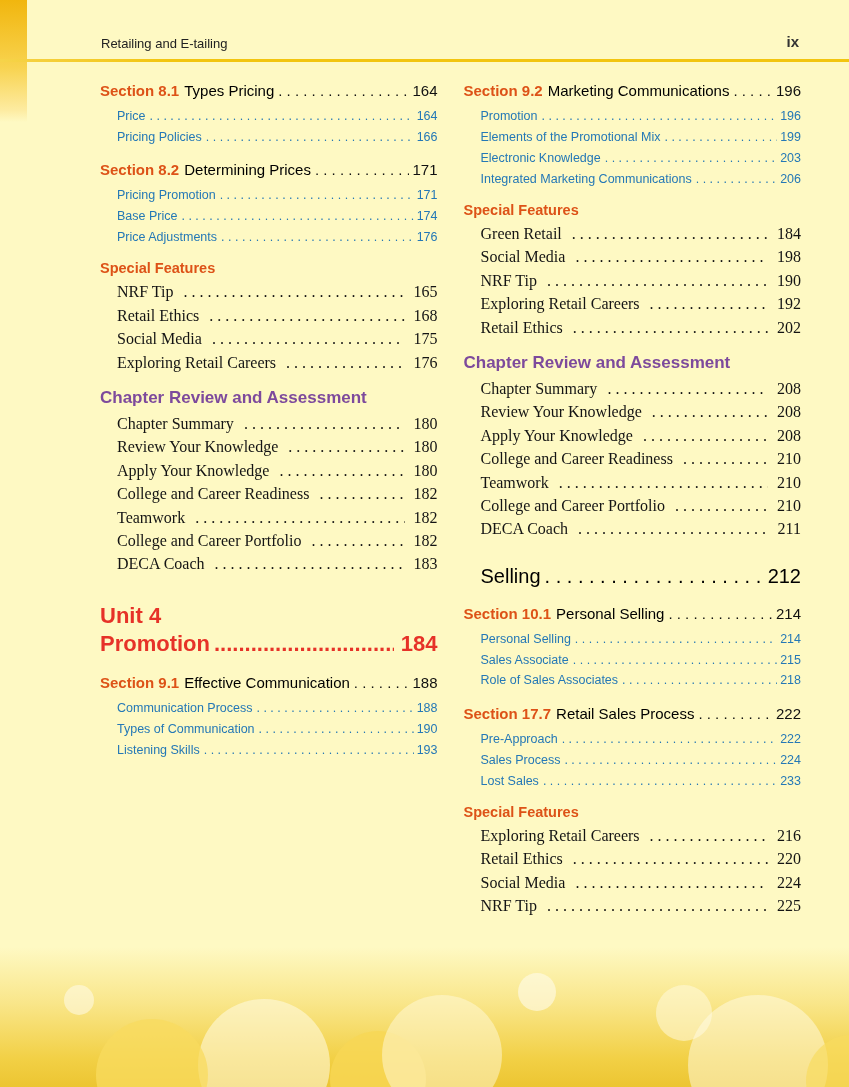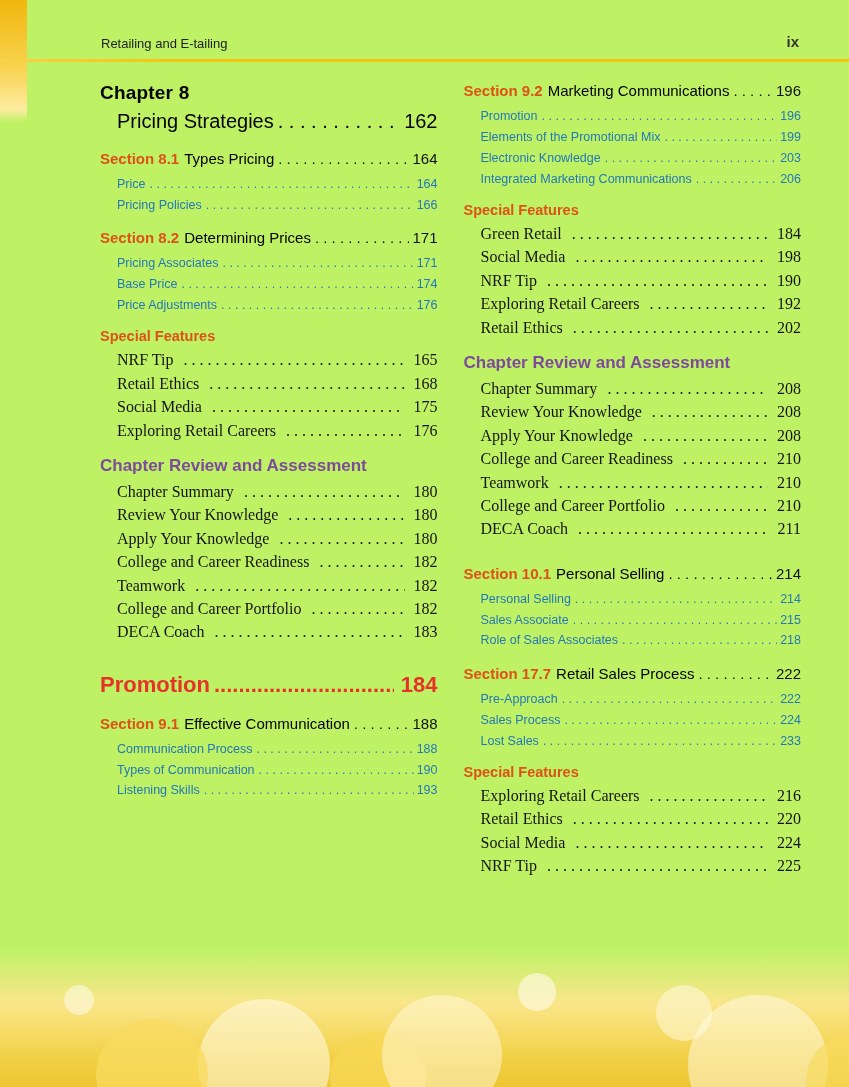--- a/index.html
+++ b/index.html
@@ -1,17 +1,17 @@
 <!DOCTYPE html>
 <html><head>
 <meta charset="utf-8">
 <style>
   html,body{margin:0;padding:0;background:#fff;}
   .page{
-    position:relative;width:849px;height:1087px;background:#bef264;
+    position:relative;width:849px;height:1087px;background:#fef9c3;
     font-family:"Liberation Sans",sans-serif;color:#111;overflow:hidden;
   }
   
   .corner-bar{position:absolute;left:0;top:0;width:27px;height:122px;
     background:linear-gradient(180deg,#f1b60e 0%,#f8d34f 55%,#fdeba0 90%,rgba(253,235,160,0) 100%);}
   .header-rule{position:absolute;left:0;right:0;top:59px;height:3px;
     background:linear-gradient(90deg,#f6d34a,#f2c50f 20%,#f2c50f);}
   .running-title{position:absolute;left:101px;top:36px;font-size:13px;color:#222;}
   .folio{position:absolute;right:50px;top:33px;font-size:15px;font-weight:bold;color:#333;}
   
@@ -64,28 +64,20 @@
 <div class="page">
   <div class="corner-bar"></div>
   <div class="header-rule"></div>
   <div class="running-title">Retailing and E-tailing</div>
   <div class="folio">ix</div>
 
   <div class="content">
 
     <div class="col">
 
-      <div class="chapter-block">
-        <div class="chapter-head">Chapter 8</div>
-        <div class="row chapter-title">
-          <span class="lbl">Pricing Strategies</span>
-          <span class="dots"></span>
-          <span class="pg">162</span>
-        </div>
-      </div>
 
       <div class="row section-row">
         <span class="sec-label">Section 8.1</span>
         <span class="sec-title">Types Pricing</span>
         <span class="dots"></span>
         <span class="pg">164</span>
       </div>
       <div class="row sub">
         <span class="lbl">Price</span>
         <span class="dots"></span>
@@ -97,21 +89,21 @@
         <span class="pg">166</span>
       </div>
 
       <div class="row section-row">
         <span class="sec-label">Section 8.2</span>
         <span class="sec-title">Determining Prices</span>
         <span class="dots"></span>
         <span class="pg">171</span>
       </div>
       <div class="row sub">
-        <span class="lbl">Pricing Associates</span>
+        <span class="lbl">Pricing Promotion</span>
         <span class="dots"></span>
         <span class="pg">171</span>
       </div>
       <div class="row sub">
         <span class="lbl">Base Price</span>
         <span class="dots"></span>
         <span class="pg">174</span>
       </div>
       <div class="row sub">
         <span class="lbl">Price Adjustments</span>
@@ -172,20 +164,21 @@
         <span class="dots"></span>
         <span class="pg">182</span>
       </div>
       <div class="row serif-item">
         <span class="lbl">DECA Coach</span>
         <span class="dots"></span>
         <span class="pg">183</span>
       </div>
 
       <div class="unit-block">
+        <div class="unit-head">Unit 4</div>
         <div class="row unit-row">
           <span class="lbl">Promotion</span>
           <span class="dots"></span>
           <span class="pg">184</span>
         </div>
       </div>
 
 
       <div class="row section-row">
         <span class="sec-label">Section 9.1</span>
@@ -298,20 +291,25 @@
         <span class="dots"></span>
         <span class="pg">210</span>
       </div>
       <div class="row serif-item">
         <span class="lbl">DECA Coach</span>
         <span class="dots"></span>
         <span class="pg">211</span>
       </div>
 
       <div class="chapter-block">
+        <div class="row chapter-title">
+          <span class="lbl">Selling</span>
+          <span class="dots"></span>
+          <span class="pg">212</span>
+        </div>
       </div>
 
       <div class="row section-row">
         <span class="sec-label">Section 10.1</span>
         <span class="sec-title">Personal Selling</span>
         <span class="dots"></span>
         <span class="pg">214</span>
       </div>
       <div class="row sub">
         <span class="lbl">Personal Selling</span>

